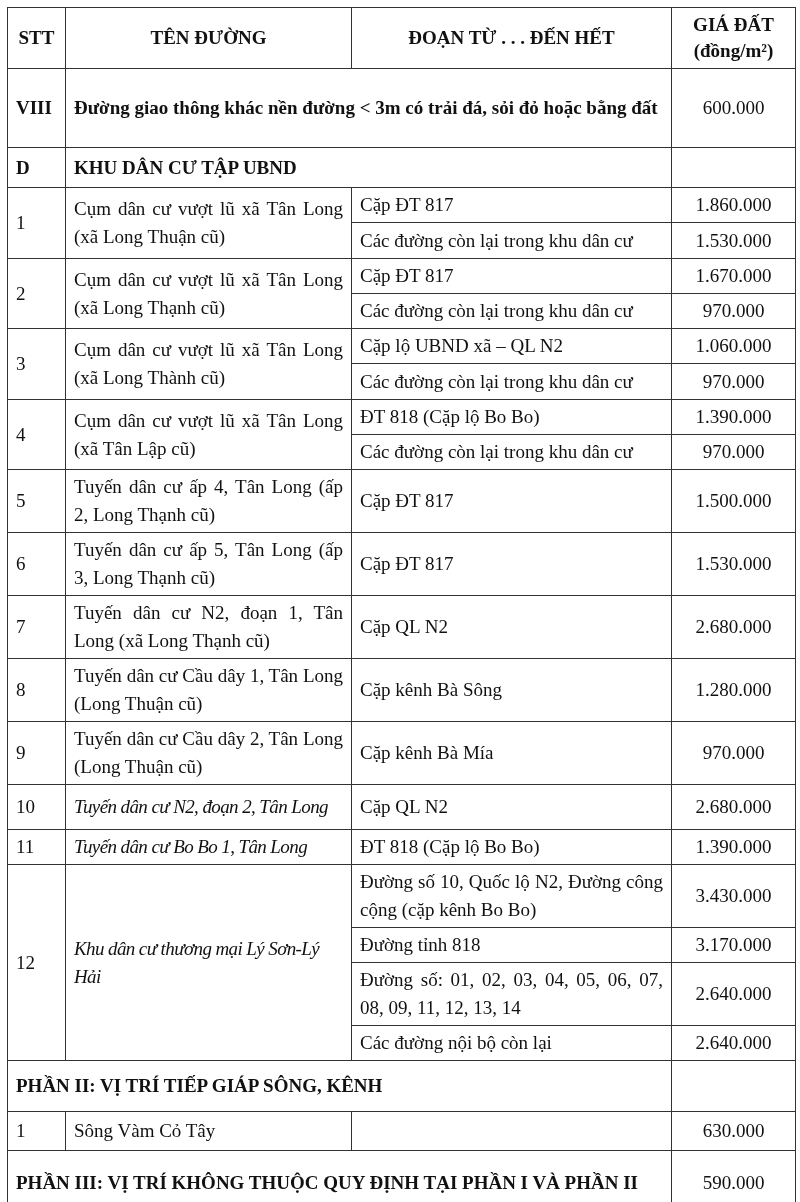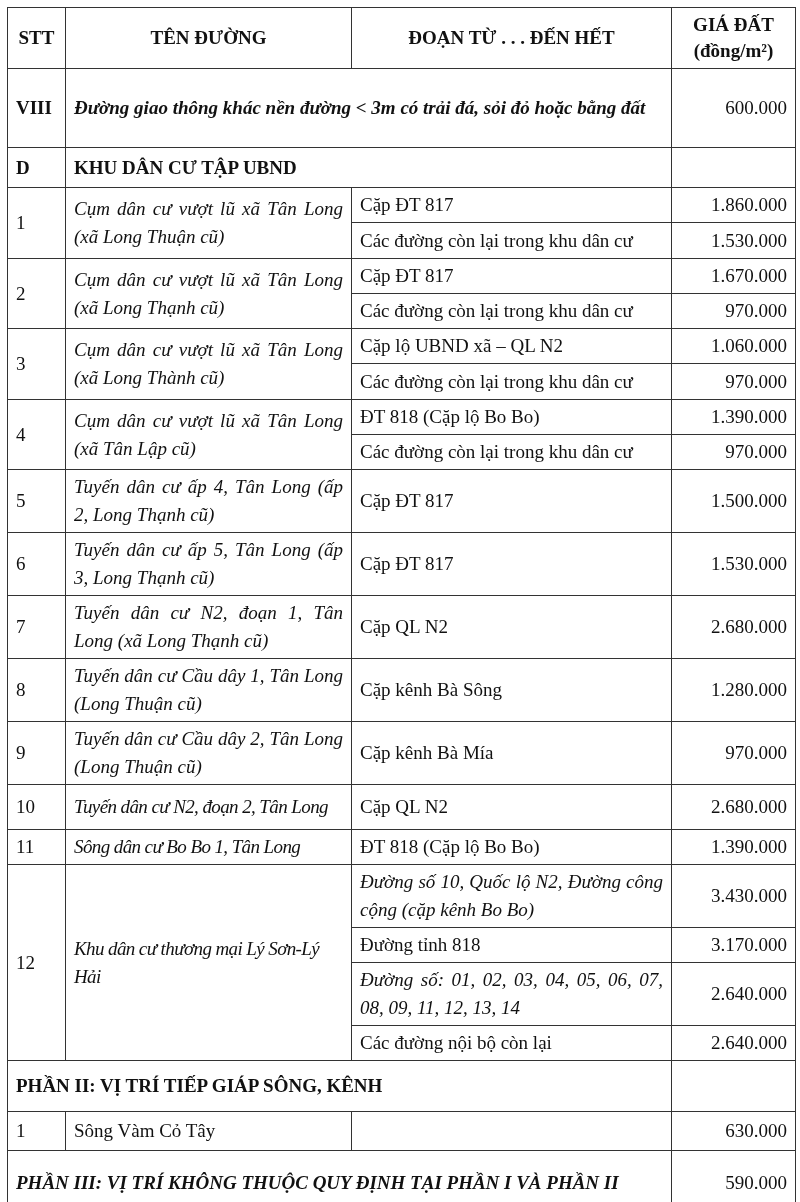--- a/index.html
+++ b/index.html
@@ -8,23 +8,23 @@
     table.land {
       position: absolute; left: 7px; top: 7px; width: 788px;
       border-collapse: collapse; table-layout: fixed;
       font-size: 19px; line-height: 28px; border-radius: 8px;
     }
     table.land td, table.land th {
       border: 1.5px solid #333; padding: 2px 8px; vertical-align: middle;
     }
     table.land th { font-weight: bold; text-align: center; font-size: 19px; line-height: 26px; }
     .c-stt { }
-    .c-price { text-align: right; }
+    .c-price { text-align: center; }
     .bold { font-weight: bold; }
-    .just { text-align: justify; text-align-last: left; font-style: italic; }
+    .just { text-align: justify; text-align-last: left; }
     col.stt { width: 58px; }
     col.name { width: 286px; }
     col.seg { width: 320px; }
     col.price { width: 124px; }
     .narrow { letter-spacing: -0.6px; font-style: italic; }
   </style>
 </head>
 <body>
 
 <table class="land">
@@ -133,21 +133,21 @@
     </tr>
 
     <tr style="height:45px">
       <td class="c-stt">10</td>
       <td class="narrow">Tuyến dân cư N2, đoạn 2, Tân Long</td>
       <td>Cặp QL N2</td>
       <td class="c-price">2.680.000</td>
     </tr>
     <tr style="height:35px">
       <td class="c-stt">11</td>
-      <td class="narrow">Sông dân cư Bo Bo 1, Tân Long</td>
+      <td class="narrow">Tuyến dân cư Bo Bo 1, Tân Long</td>
       <td>ĐT 818 (Cặp lộ Bo Bo)</td>
       <td class="c-price">1.390.000</td>
     </tr>
 
     <tr style="height:63px">
       <td rowspan="4" class="c-stt">12</td>
       <td rowspan="4" class="narrow">Khu dân cư thương mại Lý Sơn-Lý Hải</td>
       <td class="just">Đường số 10, Quốc lộ N2, Đường công cộng (cặp kênh Bo Bo)</td>
       <td class="c-price">3.430.000</td>
     </tr>

